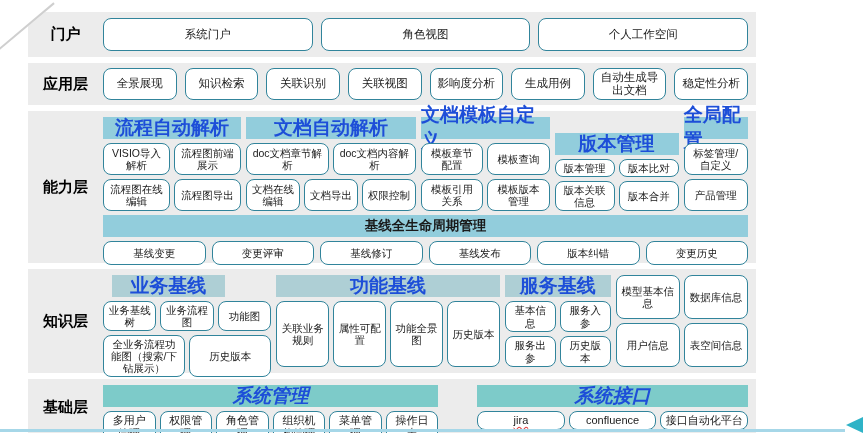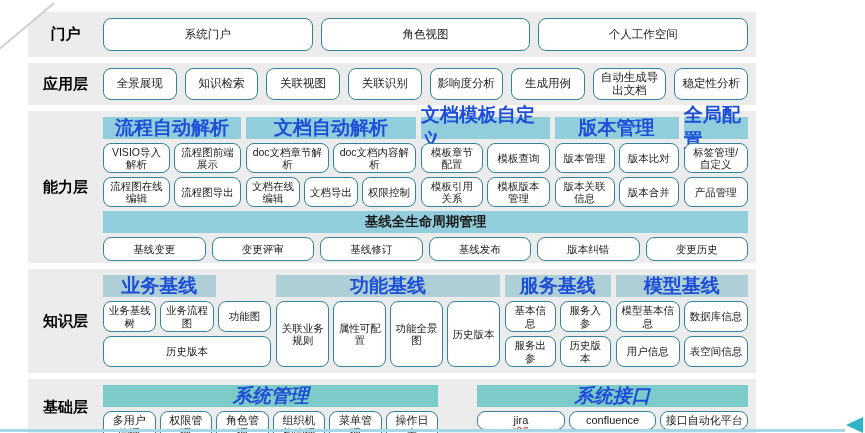--- a/index.html
+++ b/index.html
@@ -25,34 +25,34 @@
   .group{display:flex;flex-direction:column;gap:4px;min-width:0;}
   .group-header{height:22px;flex:none;display:flex;align-items:center;justify-content:center;
     font-weight:bold;font-size:19px;color:#1d4ed8;}
   .group-row{display:flex;gap:4px;flex:1;}
   
   .band-capability .content{flex-direction:column;gap:4px;}
   .band-capability .group-header{background:var(--header-blue,#92cddc);}
   .band-capability .groups .group:nth-child(1){flex:150 1 0;}
   .band-capability .groups .group:nth-child(2){flex:185 1 0;}
   .band-capability .groups .group:nth-child(3){flex:140 1 0;}
-  .band-capability .groups .group:nth-child(4){flex:135 1 0;}
+  .band-capability .groups .group:nth-child(4){flex:135 1 0;margin-top:16px;}
   .band-capability .groups .group:nth-child(5){flex:70 1 0;}
   .band-capability .btn{font-size:10.5px;}
   .baseline-header{height:22px;flex:none;display:flex;align-items:center;justify-content:center;
     font-weight:bold;font-size:13.5px;background:var(--header-blue,#92cddc);}
   .baseline-row{display:flex;gap:6px;height:24px;flex:none;}
   
   .band-knowledge .groups{flex:1;}
   .band-knowledge .group-header{background:var(--header-grayblue,#aecfd5);}
   .band-knowledge .groups .group:nth-child(1){flex:188 1 0;}
   .band-knowledge .groups .group:nth-child(2){flex:250 1 0;}
   .band-knowledge .groups .group:nth-child(3){flex:118 1 0;}
   .band-knowledge .groups .group:nth-child(4){flex:148 1 0;}
-  .band-knowledge .groups .group:nth-child(1) .group-header{width:67%;}
+  .band-knowledge .groups .group:nth-child(1) .group-header{width:67%;margin-left:9px;}
   .band-knowledge .btn{font-size:10.5px;}
   
   .band-foundation .content{justify-content:space-between;}
   .band-foundation .group-header{background:var(--header-teal,#7dcbc9);font-style:italic;}
   .band-foundation .group:nth-child(1){flex:0 0 52%;}
   .band-foundation .group:nth-child(2){flex:0 0 42%;}
   .squiggle{text-decoration:underline wavy #e03a3a;text-underline-offset:2px;}
   
   .corner-fold{position:absolute;left:-28px;top:-20px;width:74px;height:52px;background:#fff;
     border-bottom:2px solid var(--fold-line,#cfcfcf);transform:rotate(-40deg);z-index:5;}
@@ -89,24 +89,24 @@
       <div class="layer-label">应用层</div>
       <div class="content">
           <div class="btn-row">
             <div class="btn">
               <span>全景展现</span>
             </div>
             <div class="btn">
               <span>知识检索</span>
             </div>
             <div class="btn">
+              <span>关联识别</span>
+            </div>
+            <div class="btn">
               <span>关联视图</span>
-            </div>
-            <div class="btn">
-              <span>关联识别</span>
             </div>
             <div class="btn">
               <span>影响度分析</span>
             </div>
             <div class="btn">
               <span>生成用例</span>
             </div>
             <div class="btn">
               <span>自动生成导出文档</span>
             </div>
@@ -250,20 +250,23 @@
                 </div>
                 <div class="btn">
                   <span>业务流程图</span>
                 </div>
                 <div class="btn">
                   <span>功能图</span>
                 </div>
               </div>
               <div class="group-row">
                 <div class="btn">
+                  <span>全业务流程功能图（搜索/下钻展示）</span>
+                </div>
+                <div class="btn">
                   <span>历史版本</span>
                 </div>
               </div>
             </div>
             <div class="group">
               <div class="group-header">功能基线</div>
               <div class="group-row">
                 <div class="btn">
                   <span>关联业务规则</span>
                 </div>
@@ -291,21 +294,20 @@
               <div class="group-row">
                 <div class="btn">
                   <span>服务出参</span>
                 </div>
                 <div class="btn">
                   <span>历史版本</span>
                 </div>
               </div>
             </div>
             <div class="group">
-              <div class="group-header">模型基线</div>
               <div class="group-row">
                 <div class="btn">
                   <span>模型基本信息</span>
                 </div>
                 <div class="btn">
                   <span>数据库信息</span>
                 </div>
               </div>
               <div class="group-row">
                 <div class="btn">

